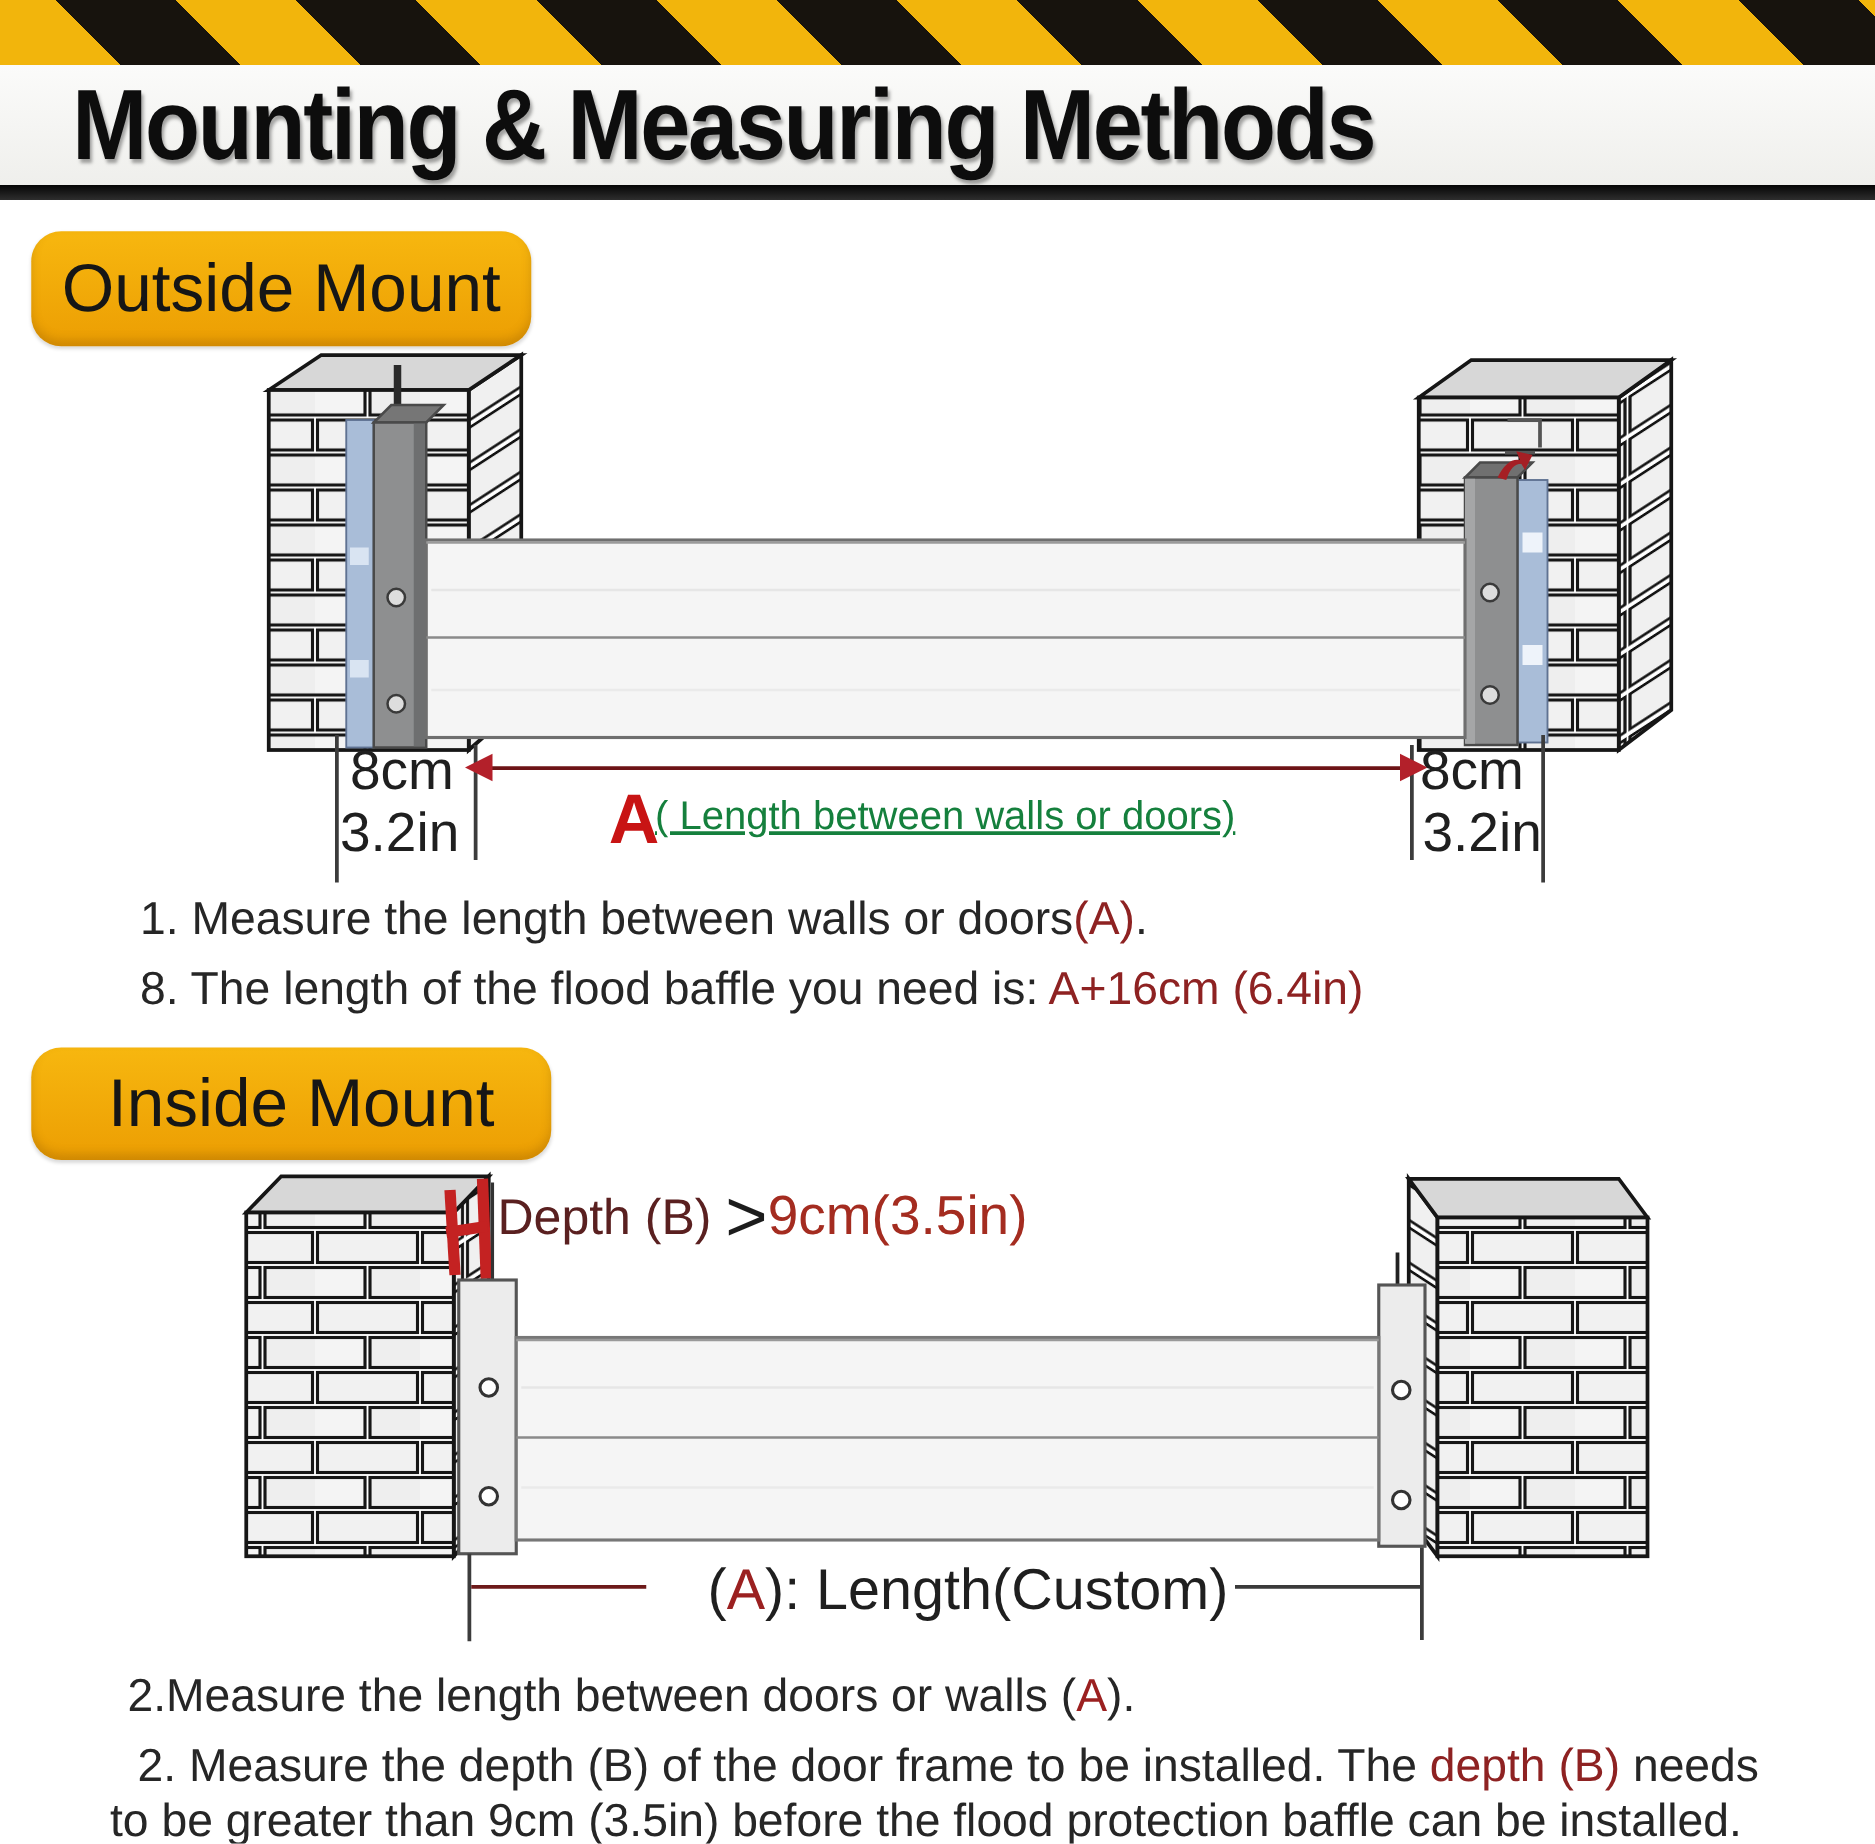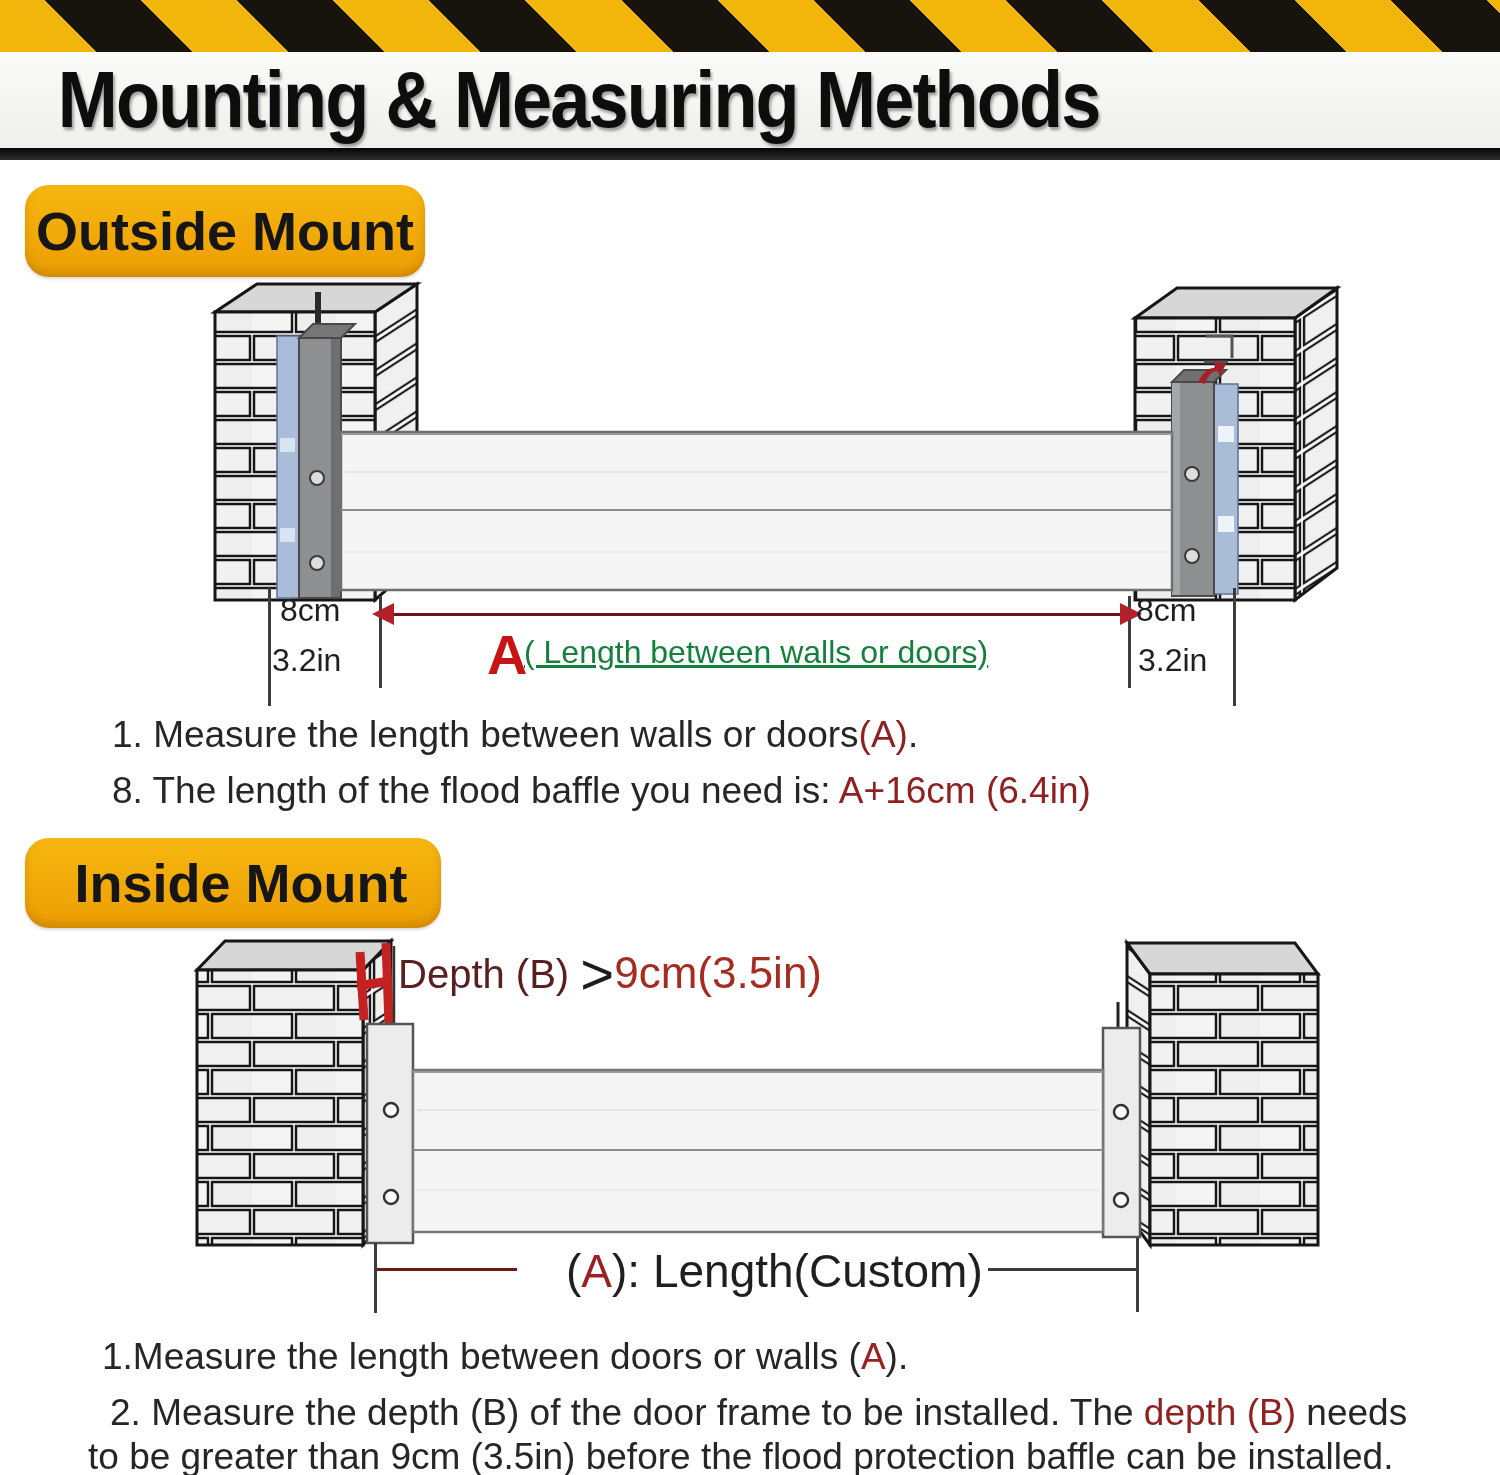--- a/index.html
+++ b/index.html
@@ -17,36 +17,36 @@
         transform:scaleX(.9);transform-origin:center;white-space:nowrap;
         text-shadow:2px 3px 3px rgba(0,0,0,.35);}
   .dark-bar{position:absolute;left:0;top:148px;width:1500px;height:12px;
         background:linear-gradient(180deg,#050505,#2e2e2e);}
 
   
   .badge{position:absolute;left:25px;width:400px;height:92px;border-radius:24px;
         background:linear-gradient(180deg,#f7b70f,#ec9e03);
         box-shadow:inset 0 -5px 8px rgba(120,70,0,.25), 0 2px 3px rgba(0,0,0,.15);
         display:flex;align-items:center;justify-content:center;}
-  .badge span{font-size:54px;color:#161616;font-weight:bold;}
+  .badge span{font-size:54px;color:#161616;}
   .badge1{top:185px;}
   .badge2{top:838px;height:90px;padding-left:16px;}
 
   
   .dsvg{position:absolute;left:0;}
   .d1{top:278px;}
   .d2{top:928px;}
 
   
   .tick{position:absolute;width:3px;background:#3c3c3c;}
   .shaft{position:absolute;height:3px;background:#6d1416;}
   .ah{position:absolute;width:0;height:0;border-top:11px solid transparent;border-bottom:11px solid transparent;}
   .ah-left{border-right:22px solid #b3202a;}
   .ah-right{border-left:22px solid #b3202a;}
-  .dimtxt{position:absolute;font-size:32px;color:#1f1f1f;white-space:nowrap;}
+  .dimtxt{position:absolute;font-size:44px;color:#1f1f1f;white-space:nowrap;}
   .Aletter{position:absolute;font-size:56px;font-weight:700;color:#c81414;}
   .spanlabel{position:absolute;font-size:32px;color:#15803d;white-space:nowrap;text-decoration:underline;}
 
   .instr{position:absolute;font-size:37px;color:#262626;white-space:nowrap;}
   .accent{color:#8e2222;}
   .redletter{color:#9b2020;}
 
   .depthnote{position:absolute;left:398px;top:940px;white-space:nowrap;}
   .depthnote .lbl{font-size:40px;color:#5a2020;}
   .depthnote .gt{font-size:58px;color:#1c1c1c;vertical-align:-6px;}
@@ -210,21 +210,21 @@
 
   <div class="tick" style="left:374px;top:1243px;height:70px;"></div>
   <div class="dimline" style="left:377px;top:1268px;width:140px;background:#6d1a1a;"></div>
   <div class="dim2label">
     <span>(</span><span class="redletter">A</span><span>): Length(Custom)</span>
   </div>
   <div class="dimline" style="left:988px;top:1268px;width:148px;background:#3a3a3a;"></div>
   <div class="tick" style="left:1136px;top:1238px;height:74px;"></div>
 
   <div class="instr" style="left:102px;top:1336px;">
-    <span>1.Measure the length between doors or walls (</span><span class="redletter">A</span><span>).</span>
+    <span>2.Measure the length between doors or walls (</span><span class="redletter">A</span><span>).</span>
   </div>
   <div class="instr" style="left:96px;top:1392px;margin-left:14px;">
     <span>2. Measure the depth (B) of the door frame to be installed. The </span><span class="accent">depth (B)</span><span> needs</span>
   </div>
   <div class="instr" style="left:88px;top:1436px;">
     <span>to be greater than 9cm (3.5in) before the flood protection baffle can be installed.</span>
   </div>
 
 </div>
 

